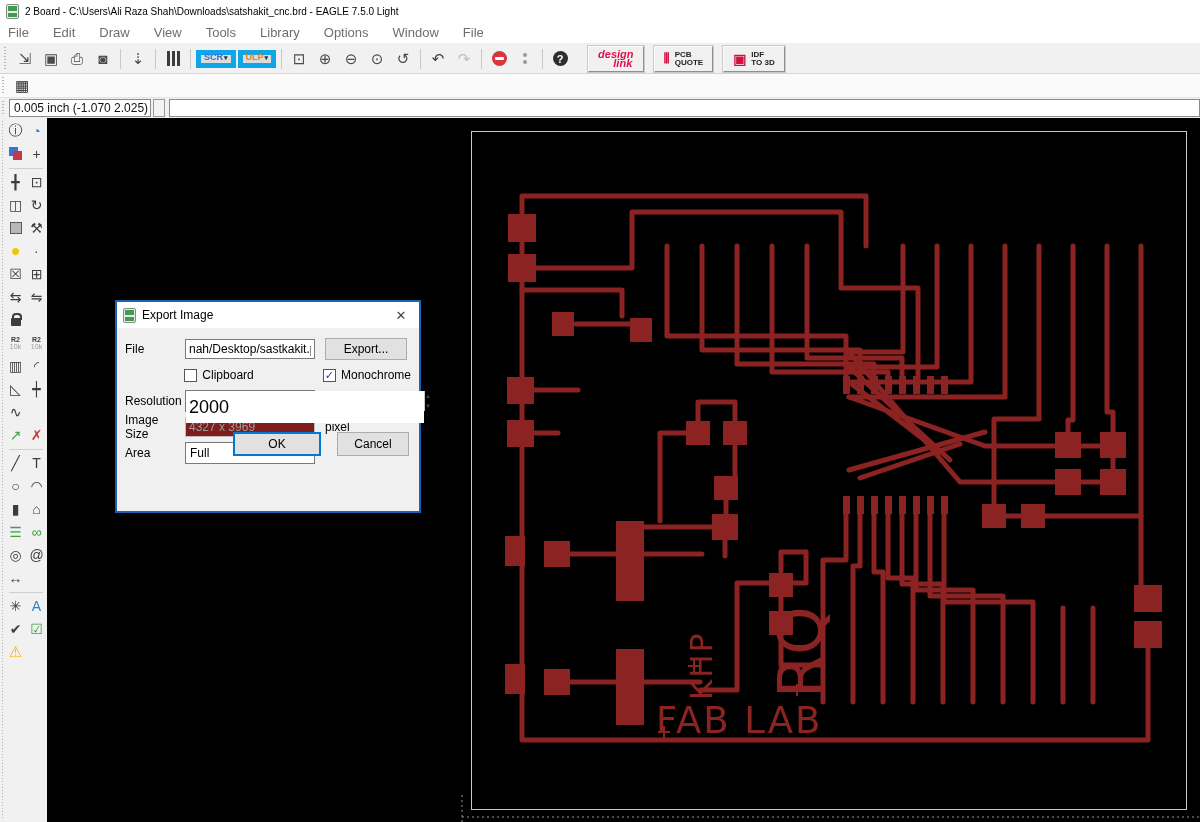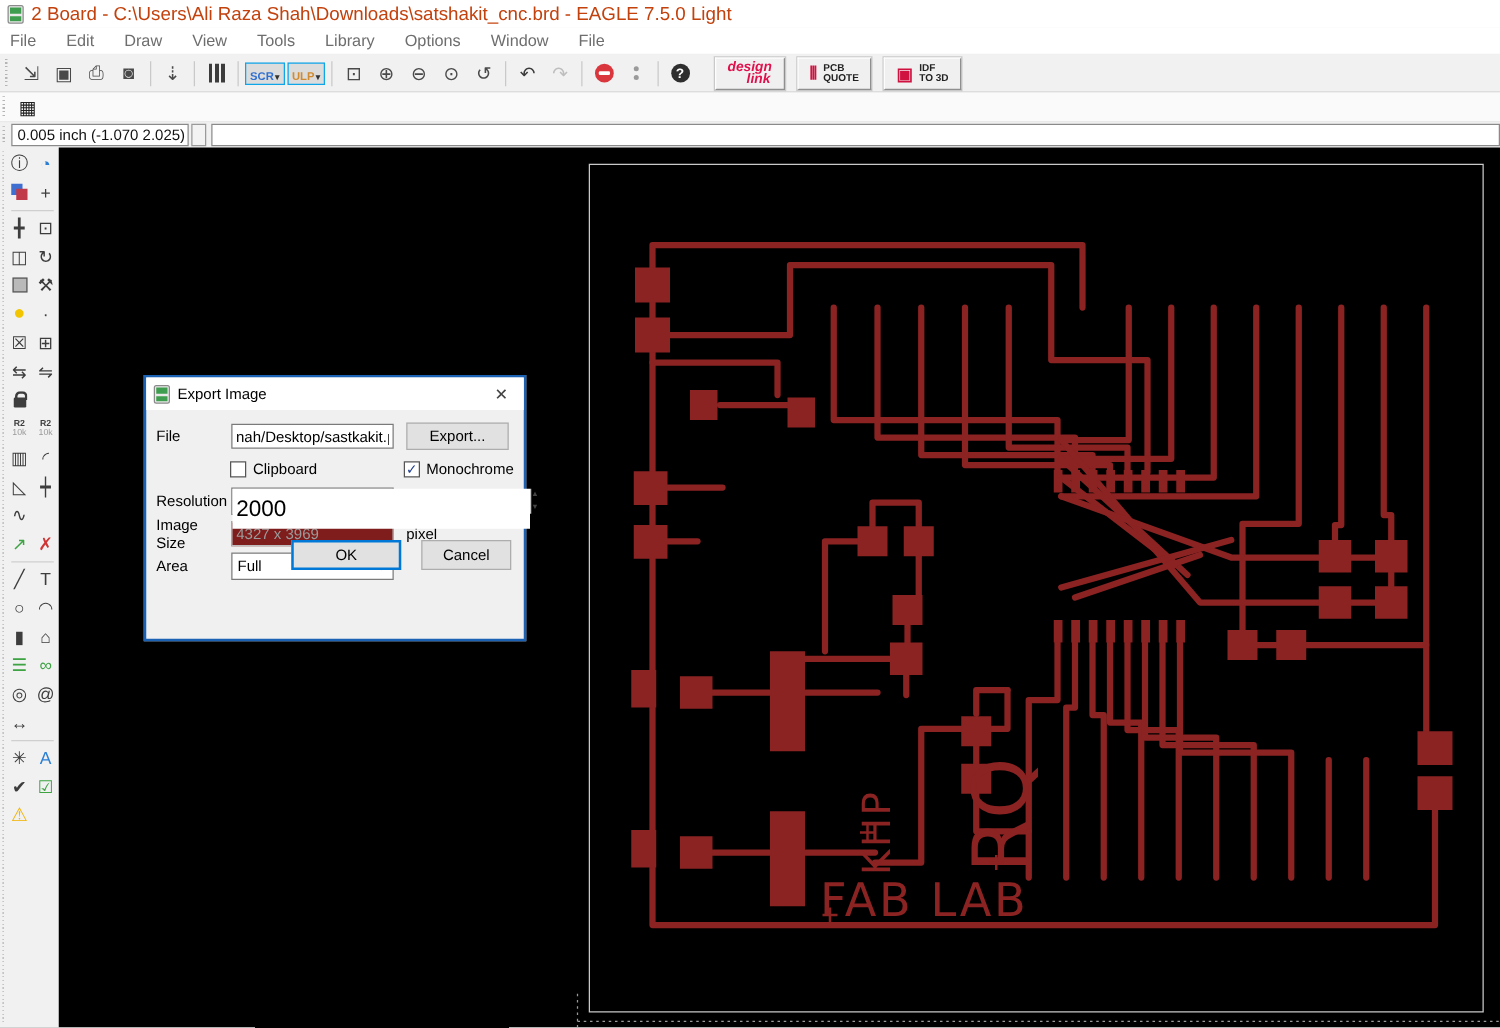--- a/index.html
+++ b/index.html
@@ -4,33 +4,33 @@
 <style>
   * { margin:0; padding:0; box-sizing:border-box; }
   html,body { width:1200px; height:822px; font-family:"Liberation Sans",sans-serif; background:#fff; }
   #app { position:relative; width:1200px; height:822px; overflow:hidden; background:#f1f1f1; }
 
   
   .titlebar { height:22px; background:#ffffff; display:flex; align-items:center; padding-left:6px; gap:6px; }
   .brd-ico { width:13px; height:15px; background:#e9e9e9; border:1px solid #8a8a8a; border-radius:2px; position:relative; flex:0 0 auto; }
   .brd-ico::before { content:''; position:absolute; left:1px; top:1px; right:1px; height:5px; background:#3e9d4e; }
   .brd-ico::after { content:''; position:absolute; left:1px; bottom:1px; right:1px; height:4px; background:#3e9d4e; }
-  .titletext { font-size:15px; color:#c2410c; white-space:nowrap; }
+  .titletext { font-size:10px; color:#000000; white-space:nowrap; }
 
   
   .menubar { height:22px; background:#ffffff; display:flex; align-items:center; padding-left:8px; gap:24px; border-bottom:1px solid #f0f0f0; }
   .menubar span { font-size:13px; color:#6e6e6e; cursor:default; }
 
   
   .toolbar { height:30px; background:#f1f1f1; border-bottom:1px solid #d6d6d6; display:flex; align-items:center; gap:2px; padding-left:2px; }
   .handle { align-self:stretch; width:5px; margin:3px 2px; background:repeating-linear-gradient(to bottom,#b5b5b5 0 1px,transparent 1px 3px); background-size:2px 100%; background-repeat:repeat-y; }
   .tbtn { width:24px; height:24px; display:flex; align-items:center; justify-content:center; font-size:15px; color:#4a4a4a; }
   .tsep { width:1px; height:20px; background:#c9c9c9; margin:0 3px; }
   .cols-glyph { width:13px; height:15px; background:repeating-linear-gradient(to right,#3c3c3c 0 3px,transparent 3px 5px); }
-  .minibtn { height:18px; padding:1px 3px; background:#dcdcdc; border:1px solid #0ea5e9; font-size:9px; font-weight:bold; display:flex; align-items:flex-end; gap:1px; }
+  .minibtn { height:18px; padding:1px 3px; background:#dcdcdc; border:5px solid #0ea5e9; font-size:9px; font-weight:bold; display:flex; align-items:flex-end; gap:1px; }
   .minibtn .arrow { font-size:7px; color:#333; }
   .scr-txt { color:#2f6fd0; } .ulp-txt { color:#d08a2f; }
   .stop-ico { width:15px; height:15px; border-radius:50%; background:#d9363e; position:relative; }
   .stop-ico::after { content:''; position:absolute; left:3px; right:3px; top:6px; height:3px; background:#fff; border-radius:1px; }
   .dots-ico { display:flex; flex-direction:column; gap:3px; }
   .dots-ico i { width:4px; height:4px; border-radius:50%; background:#9a9a9a; }
   .help-ico { width:15px; height:15px; border-radius:50%; background:#2e2e2e; color:#fff; font-size:11px; font-weight:bold; display:flex; align-items:center; justify-content:center; }
   .promo { margin-left:14px; display:flex; gap:10px; }
   .promo-btn { height:26px; background:#f0f0f0; border:1px solid; border-color:#fdfdfd #8f8f8f #8f8f8f #fdfdfd; box-shadow:0 0 0 1px #c9c9c9; display:flex; align-items:center; gap:5px; padding:0 9px; }
   .design-txt { color:#e0104c; font-style:italic; font-weight:bold; font-size:11px; line-height:9px; text-align:center; }

